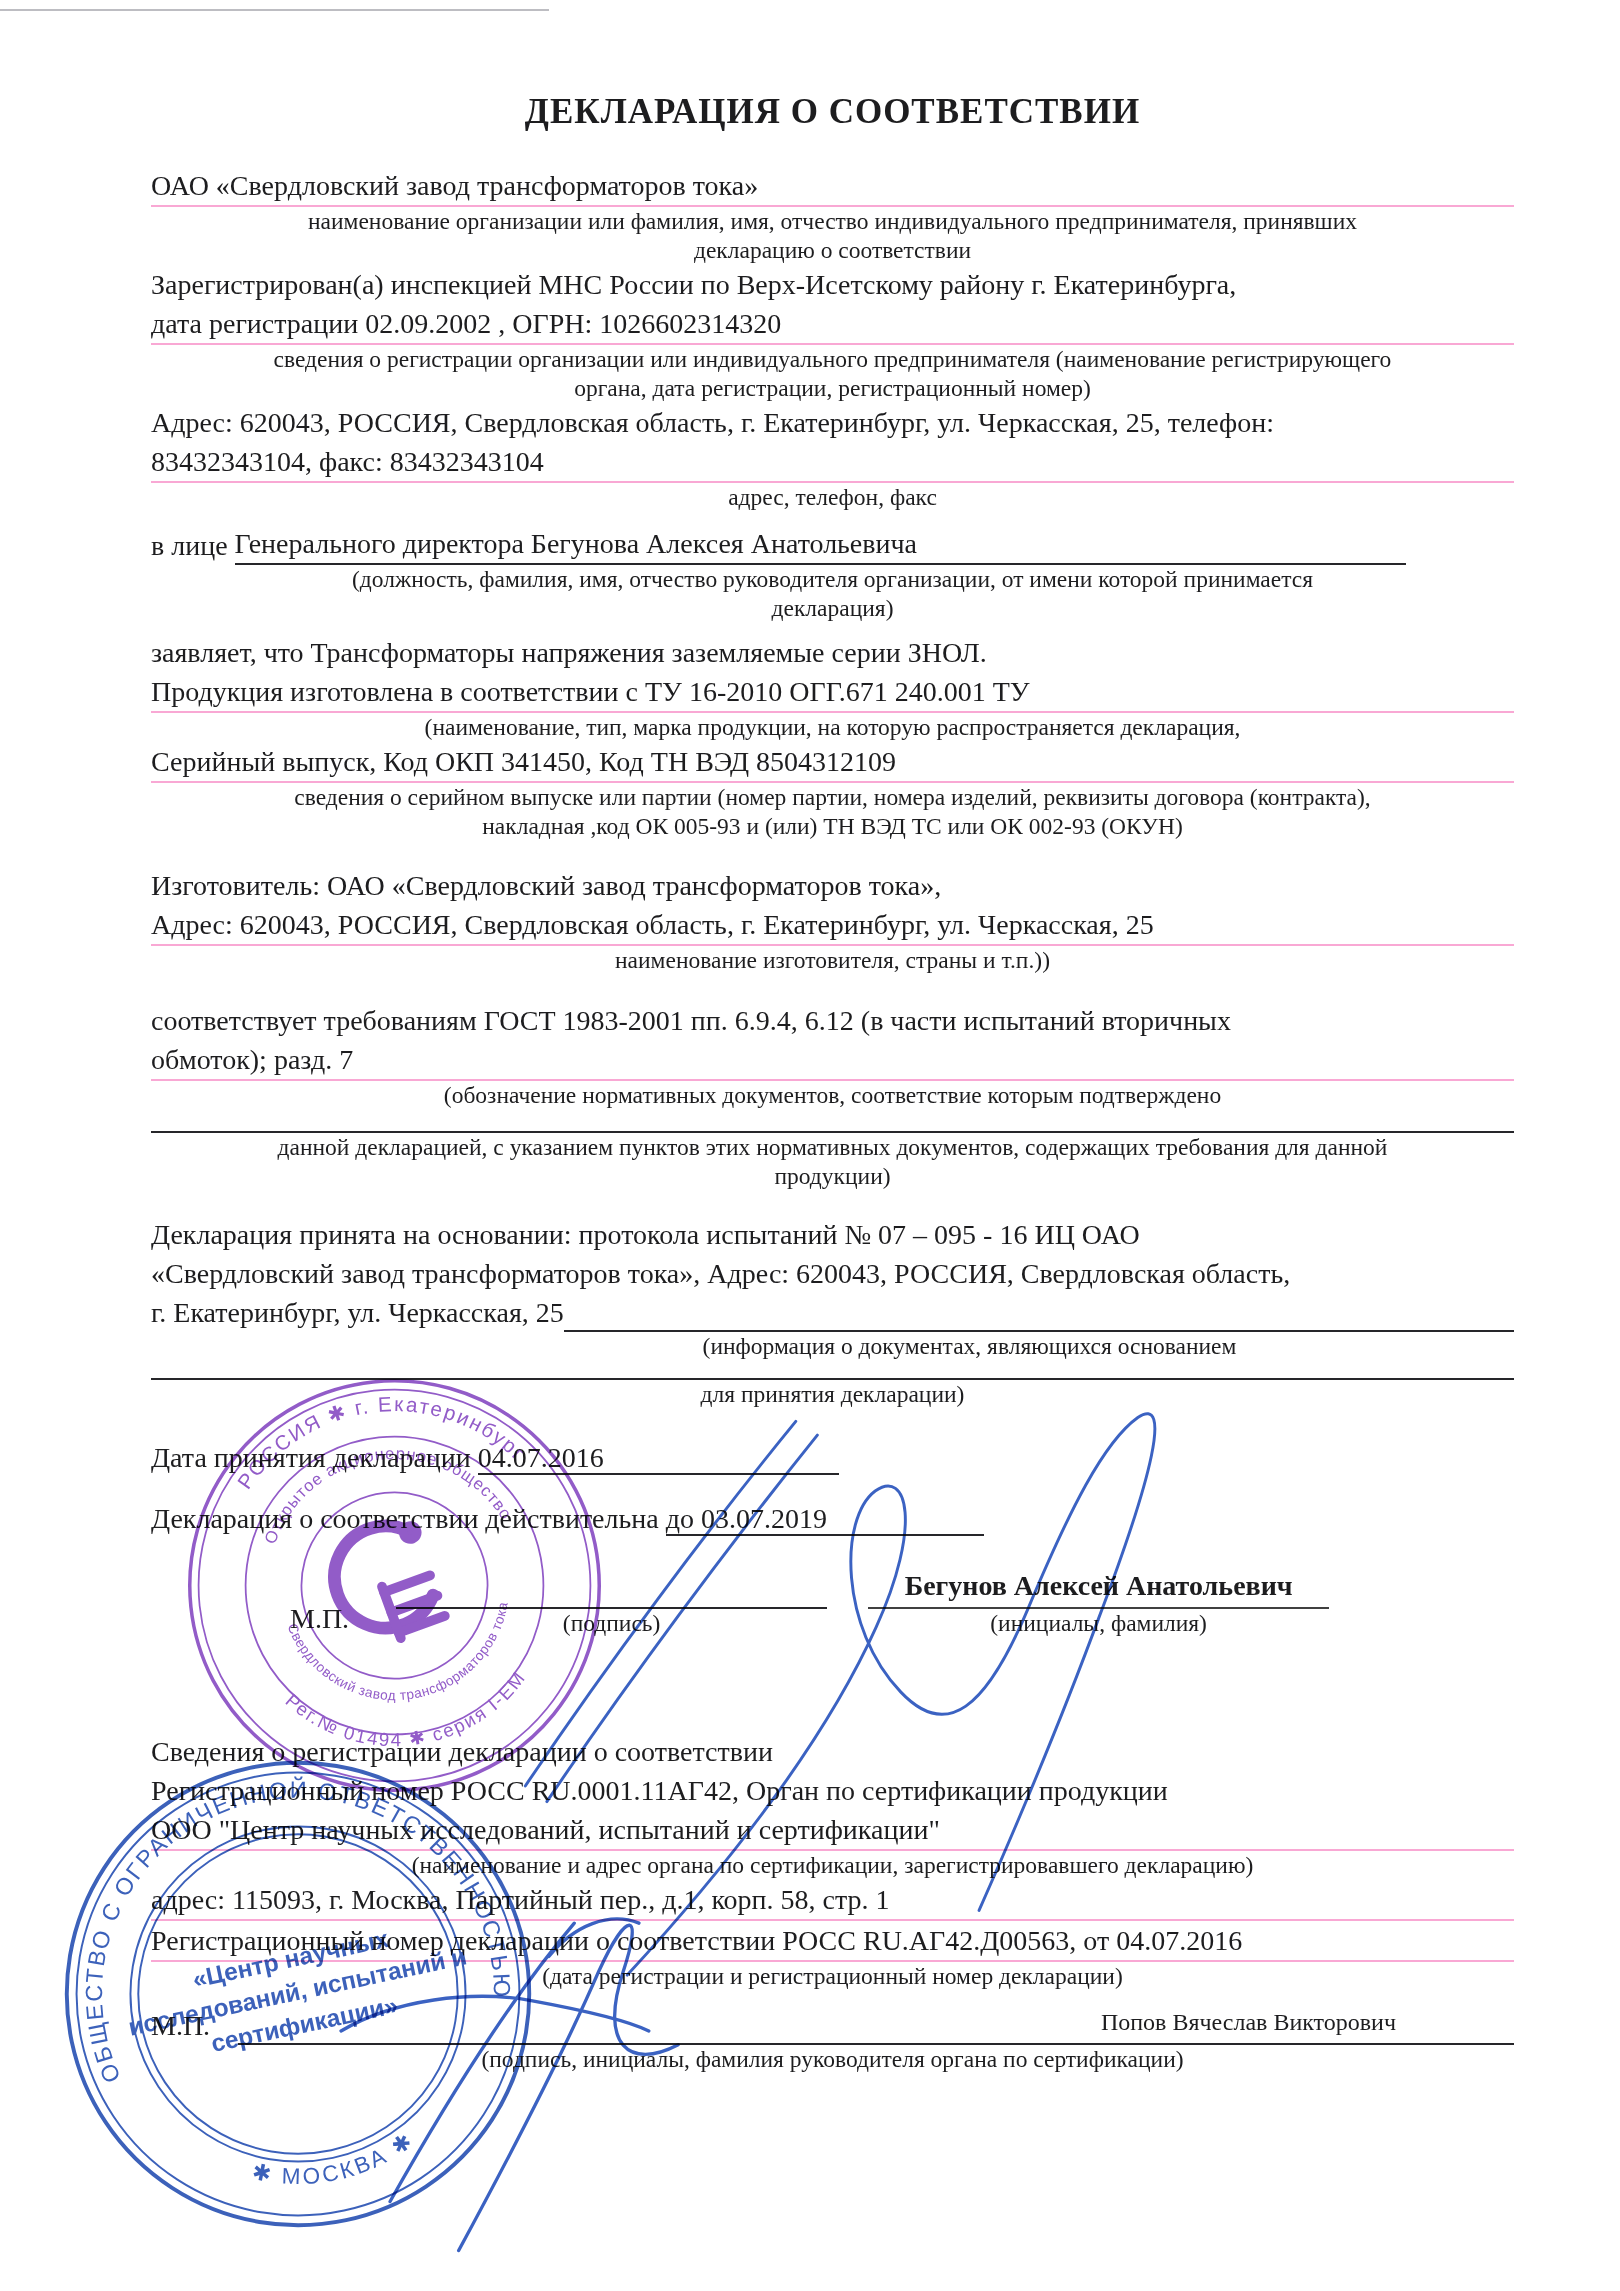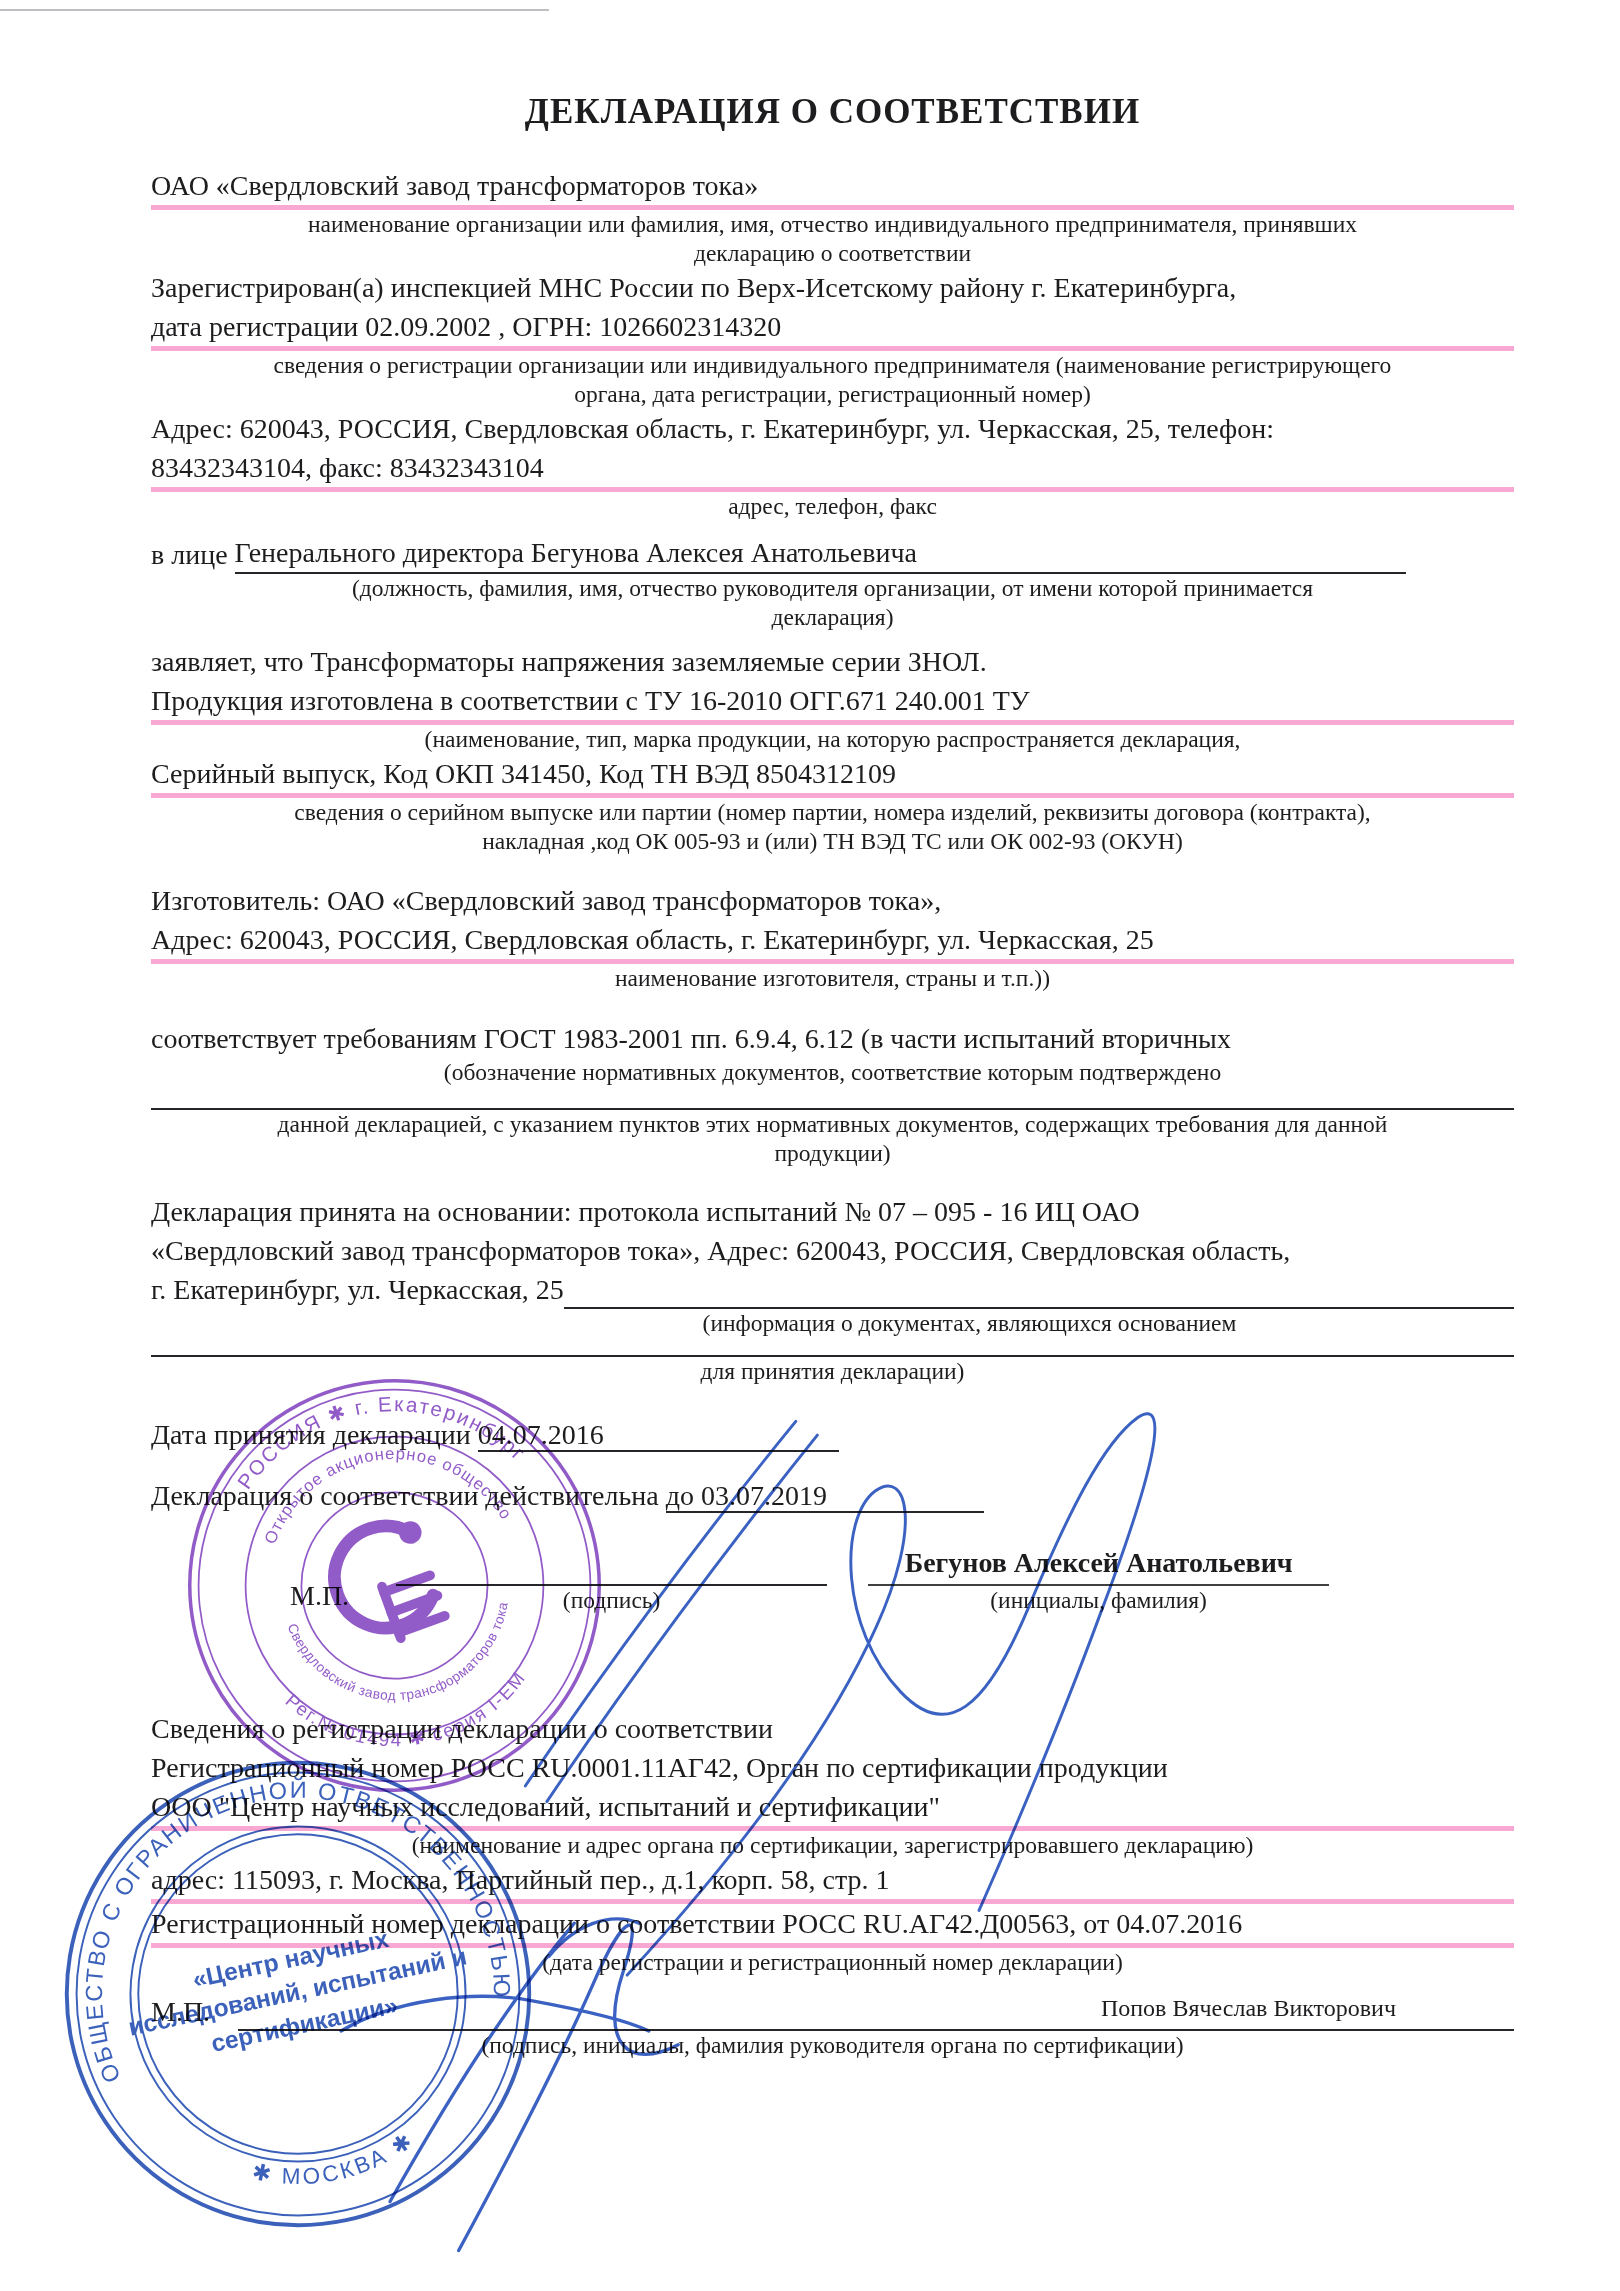--- a/index.html
+++ b/index.html
@@ -2,21 +2,21 @@
 <html><head>
 <meta charset="utf-8">
 <style>
   html,body{margin:0;padding:0;background:#e8e8e8;}
   .page{position:relative;width:1620px;height:2292px;background:#ffffff;overflow:hidden;
         font-family:"Liberation Serif", serif;color:#1d1d1f;}
   .scan-artifact{position:absolute;top:8.8px;left:0;width:549px;height:2px;background:#bdbdc2;}
   .content{position:absolute;left:151px;top:0;width:1363px;}
   .title{margin-top:90px;text-align:center;font-size:35px;font-weight:bold;letter-spacing:1px;line-height:43px;}
   .line{font-size:28px;line-height:39px;white-space:nowrap;}
-  .u{border-bottom:5px solid #f9a8d4;}
+  .u{border-bottom:2px solid #f9a8d4;}
   .rule{border-top:2px solid #26262a;height:0;}
   .note{font-size:23.5px;line-height:29px;text-align:center;white-space:nowrap;}
   .fillrow{display:flex;align-items:flex-end;}
   .fillrow .pre{white-space:pre;}
   .u-fill{flex:1;border-bottom:2px solid #26262a;}
   .pad-u{border-bottom:2px solid #26262a;}
   .sig-row1{display:flex;align-items:flex-end;margin-top:25.5px;}
   .mp1{font-size:28px;line-height:39px;margin-left:139px;}
   .sigline{width:431px;margin-left:47px;}
   .sigline .bar{border-bottom:2px solid #26262a;height:39px;}
@@ -68,20 +68,21 @@
 
     <div class="line u">Серийный выпуск, Код ОКП 341450, Код ТН ВЭД 8504312109</div>
     <div class="note">сведения о серийном выпуске или партии (номер партии, номера изделий, реквизиты договора (контракта),</div>
     <div class="note">накладная ,код ОК 005-93 и (или) ТН ВЭД ТС или ОК 002-93 (ОКУН)</div>
 
     <div class="line gap26">Изготовитель: ОАО «Свердловский завод трансформаторов тока»,</div>
     <div class="line u">Адрес: 620043, РОССИЯ, Свердловская область, г. Екатеринбург, ул. Черкасская, 25</div>
     <div class="note">наименование изготовителя, страны и т.п.))</div>
 
     <div class="line gap26">соответствует требованиям ГОСТ 1983-2001 пп. 6.9.4, 6.12 (в части испытаний вторичных</div>
+    <div class="line u">обмоток); разд. 7</div>
     <div class="note">(обозначение нормативных документов, соответствие которым подтверждено</div>
     <div class="rule gap22"></div>
     <div class="note">данной декларацией, с указанием пунктов этих нормативных документов, содержащих требования для данной</div>
     <div class="note">продукции)</div>
 
     <div class="line gap24">Декларация принята на основании: протокола испытаний № 07 – 095 - 16 ИЦ ОАО</div>
     <div class="line">«Свердловский завод трансформаторов тока», Адрес: 620043, РОССИЯ, Свердловская область,</div>
     <div class="line fillrow">
       <span class="pre">г. Екатеринбург, ул. Черкасская, 25</span>
         <span class="u-fill"></span>

